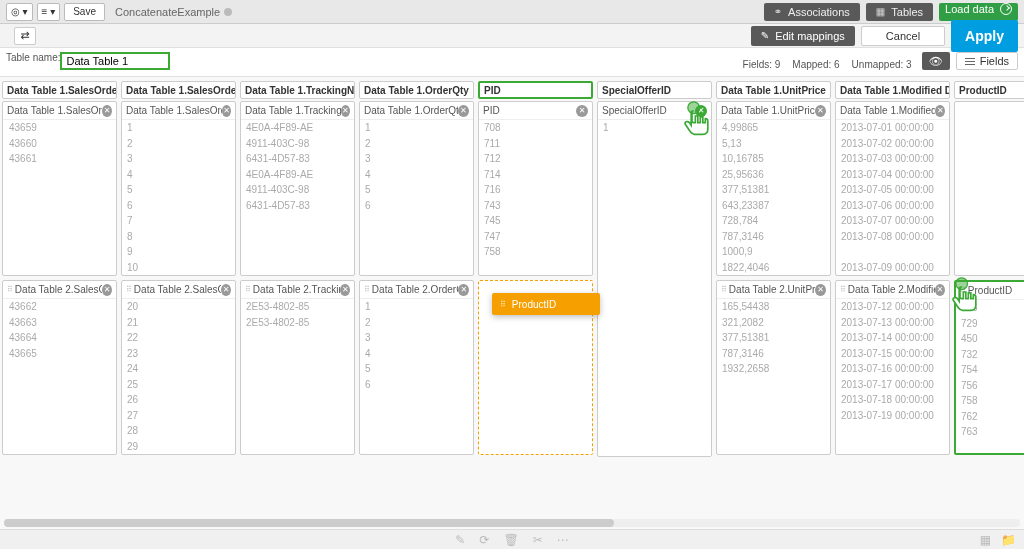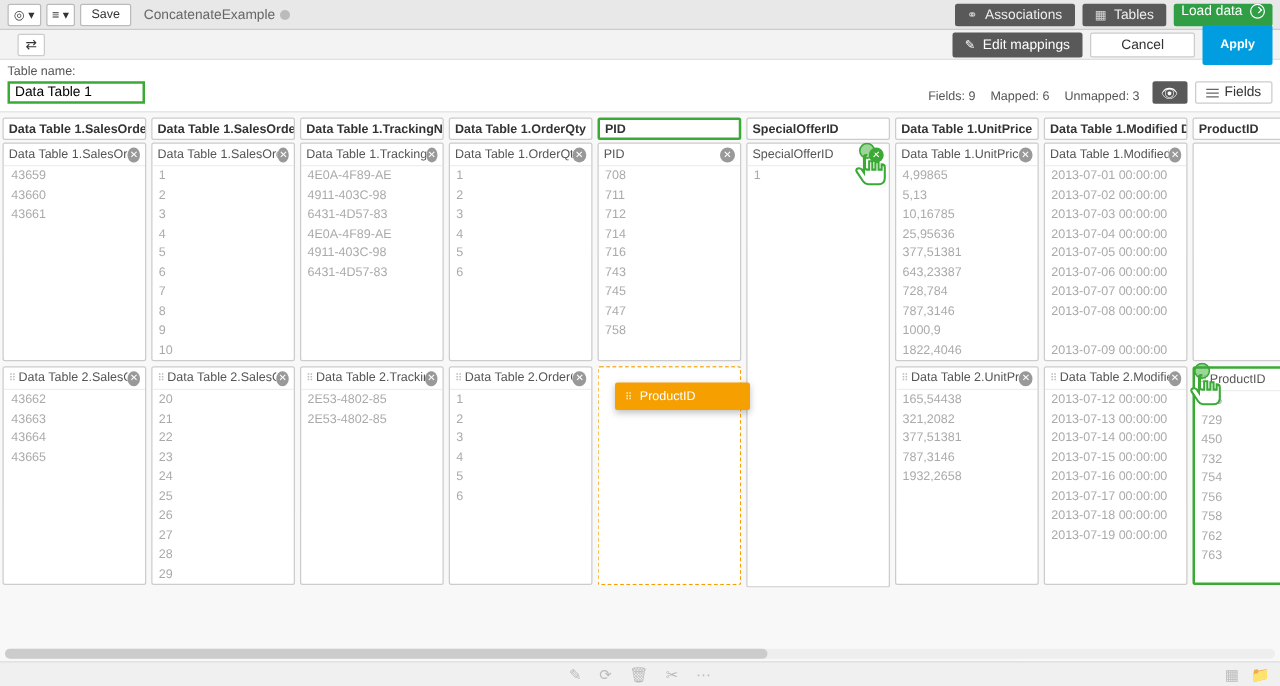--- a/index.html
+++ b/index.html
@@ -19,25 +19,25 @@
   .top-green .arrow::after { content: ""; position: absolute; top: 2px; left: 4px; width: 3px; height: 3px; border-right: 1.5px solid #fff; border-bottom: 1.5px solid #fff; transform: rotate(-45deg); }
 
   
   .secondbar { display: flex; align-items: center; height: 24px; padding: 0 6px; background: #f3f3f3; border-bottom: 1px solid #e0e0e0; }
   .secondbar .title { font-size: 11px; font-weight: bold; color: #333; }
   .icon-swap { display: inline-flex; align-items: center; justify-content: center; width: 22px; height: 18px; border: 1px solid #ccc; border-radius: 2px; background: #fff; margin-left: 8px; cursor: pointer; font-size: 11px; }
   .secondbar .spacer { flex: 1; }
   .btn-dark { display: inline-flex; align-items: center; background: #595959; color: #fff; height: 20px; padding: 0 10px; border-radius: 2px; margin-left: 6px; cursor: pointer; font-size: 11px; }
   .btn-dark .ic { margin-right: 6px; font-size: 10px; }
   .btn-plain { display: inline-flex; align-items: center; background: #fff; border: 1px solid #ccc; height: 20px; padding: 0 24px; border-radius: 2px; margin-left: 6px; cursor: pointer; font-size: 11px; }
-  .btn-blue { display: inline-flex; align-items: center; background: #009de0; color: #fff; height: 32px; padding: 0 14px; border-radius: 2px; margin-left: 6px; cursor: pointer; font-size: 10px; font-weight: bold; }
+  .btn-blue { display: inline-flex; align-items: center; background: #009de0; color: #fff; height: 32px; padding: 0 14px; border-radius: 2px; margin-left: 6px; cursor: pointer; font-size: 14px; font-weight: bold; }
 
   
   .thirdbar { display: flex; align-items: flex-end; padding: 4px 6px 6px; background: #fff; border-bottom: 1px solid #e0e0e0; }
-  .tbl-name-wrap { display: flex; flex-direction: column; }
+  .tbl-name-wrap { display: flex; }
   .tbl-name-label { font-size: 10px; color: #555; margin-bottom: 2px; }
   .tbl-name-input { width: 110px; height: 18px; border: 2px solid #3aaa35; padding: 0 4px; font-size: 11px; }
   .thirdbar .spacer { flex: 1; }
   .mapstats { font-size: 10px; color: #555; margin-right: 10px; display: flex; gap: 12px; align-items: center; text-align: right; }
   .eye-btn { display: inline-flex; align-items: center; justify-content: center; width: 28px; height: 18px; background: #595959; color: #fff; border-radius: 2px; margin-right: 6px; cursor: pointer; }
   .fields-btn { display: inline-flex; align-items: center; height: 18px; border: 1px solid #ccc; background: #fff; padding: 0 8px; border-radius: 2px; cursor: pointer; font-size: 11px; }
   .fields-btn .bars { display: inline-block; width: 10px; margin-right: 5px; }
   .fields-btn .bars span { display: block; height: 1px; background: #666; margin: 2px 0; }
 
   

